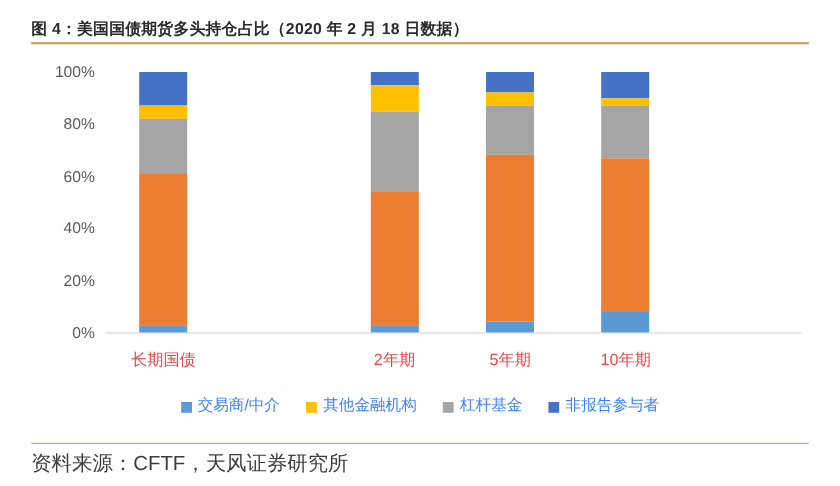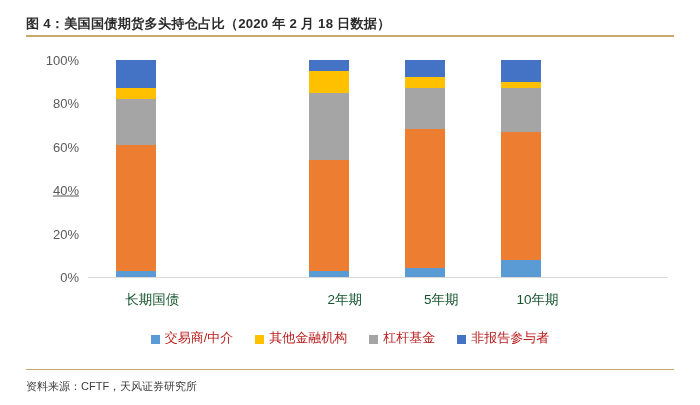--- a/index.html
+++ b/index.html
@@ -82,78 +82,77 @@
   }
   .seg { width: 100%; }
 
   .xtick {
     position: absolute;
     top: 100%;
     margin-top: 14px;
     left: 50%;
     transform: translateX(-50%);
     font-size: 13.5px;
-    color: #14532d;
-    white-space: nowrap;
-    margin-left: 16px;
+    color: #ef4444;
+    white-space: nowrap;
   }
 
   
   .legend {
     position: absolute;
     left: 26px; top: 327px; width: 648px; height: 22px;
     display: flex;
     align-items: center;
     justify-content: center;
     gap: 22px;
   }
   .legend-item { display: flex; align-items: center; gap: 5px; }
   .legend-swatch {
     width: 9px; height: 9px; display: block;
     position: relative; top: 1px;
   }
   .legend-label {
     font-size: 13px;
-    color: #b91c1c;
+    color: #3b82f6;
     white-space: nowrap;
   }
 
   
   .footer-rule {
     position: absolute;
     left: 26px; top: 369px; width: 648px; height: 1px;
     background: #c8a96b;
   }
   .footer {
     position: absolute;
     left: 26px; top: 376px; width: 648px; height: 20px;
     display: flex; align-items: center;
   }
   .footer-text {
-    font-size: 11px;
+    font-size: 17px;
     color: #3c3c3c;
     white-space: nowrap;
   }
 </style>
 </head>
 <body>
 
 <div id="figure">
 
   <div class="title-bar">
     <span class="title-text">图 4：美国国债期货多头持仓占比（2020 年 2 月 18 日数据）</span>
   </div>
   <div class="title-rule"></div>
 
   <div class="chart-wrap">
     <div class="axis-baseline"></div>
     <div class="plot" id="plot">
         <div class="ytick" style="top: 100%;">0%</div>
         <div class="ytick" style="top: 80%;">20%</div>
-        <div class="ytick" style="top: 60%; text-decoration: underline;">40%</div>
+        <div class="ytick" style="top: 60%;">40%</div>
         <div class="ytick" style="top: 40%;">60%</div>
         <div class="ytick" style="top: 20%;">80%</div>
         <div class="ytick" style="top: 0%;">100%</div>
         <div class="bargroup" style="left: 0%; width: 16.6667%;">
           <div class="bar">
             <div class="seg" style="background: rgb(68, 114, 196); height: 13%;"></div>
             <div class="seg" style="background: rgb(255, 192, 0); height: 5%;"></div>
             <div class="seg" style="background: rgb(165, 165, 165); height: 21%;"></div>
             <div class="seg" style="background: rgb(237, 125, 49); height: 58%;"></div>
             <div class="seg" style="background: rgb(91, 155, 213); height: 3%;"></div>

